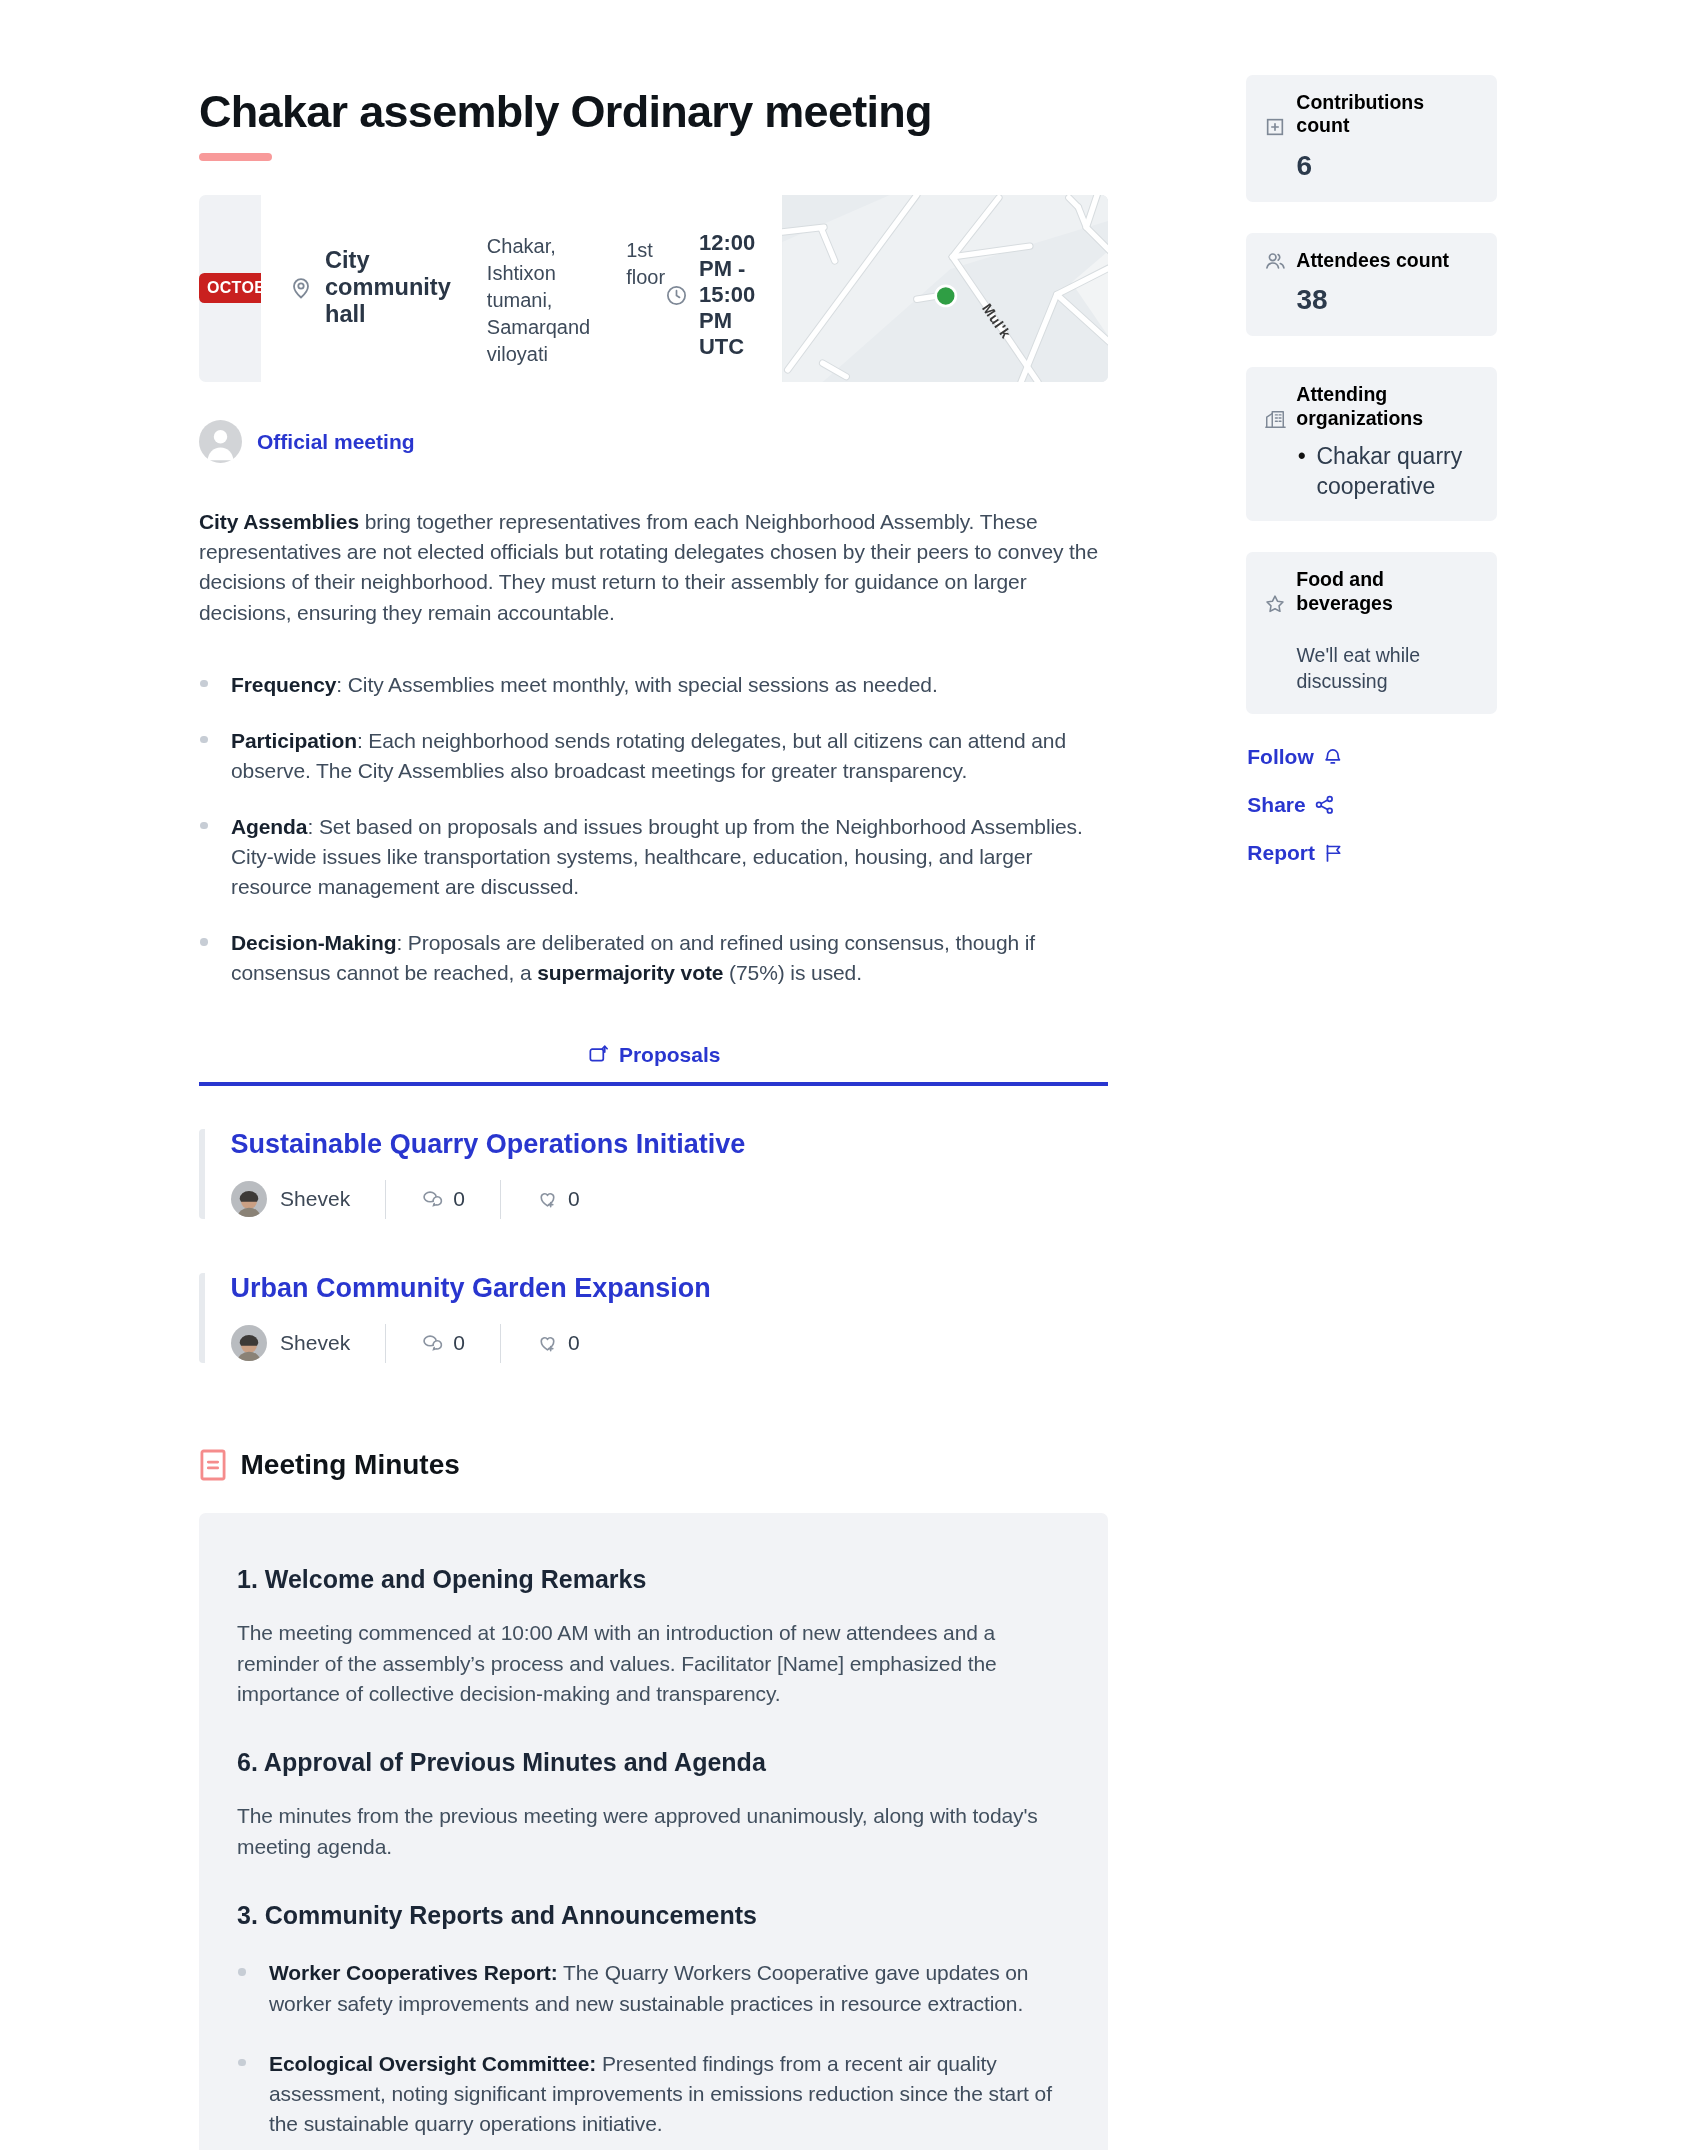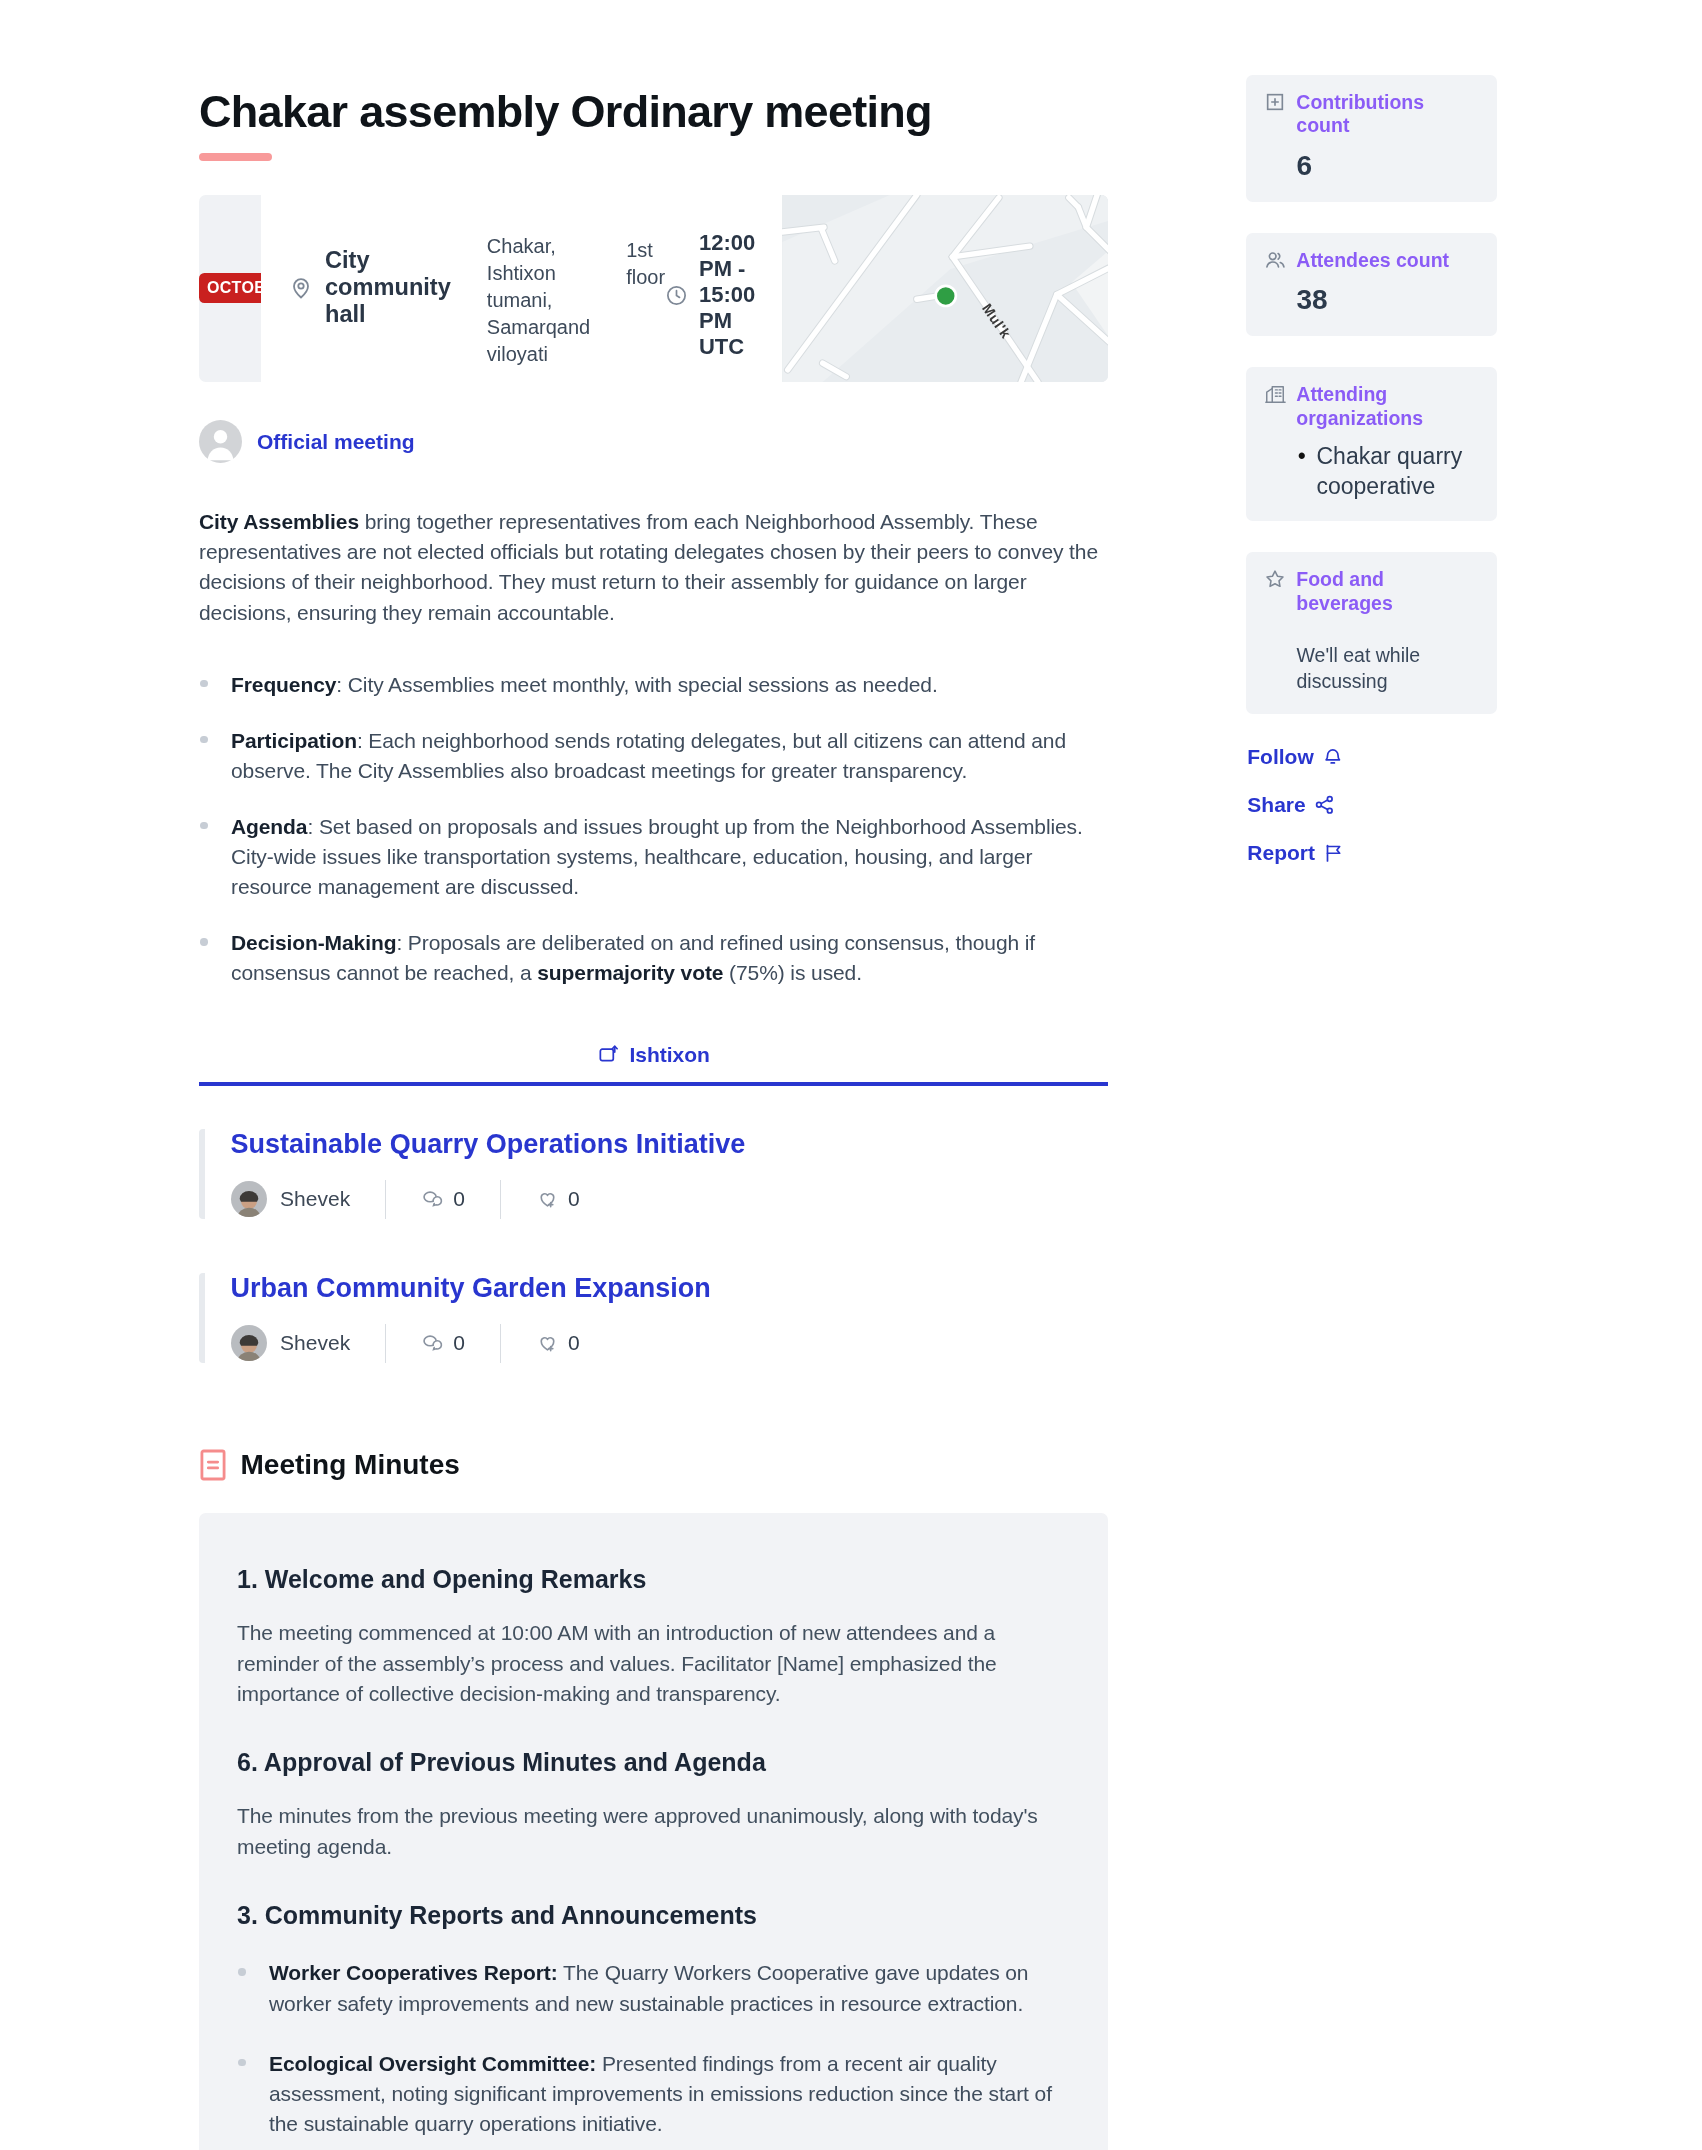--- a/index.html
+++ b/index.html
@@ -65,21 +65,21 @@
   .minutes-head svg{width:28px;height:34px;color:#f58c8c;flex:none;}
   .minutes-head h2{margin:0;font-size:28px;color:var(--ink);}
 
   .minutes-panel{margin-top:31px;background:#f2f3f6;border-radius:6.7px;padding:13.5px 38px 54px;min-height:647px;}
   .minutes-panel h3{font-size:25px;color:#1b2636;margin:39px 0 0;}
   .minutes-panel p{font-size:21px;line-height:1.45;color:#42505f;margin:24px 0 0;max-width:802px;letter-spacing:-0.1px;}
   .minutes-panel ul.bullets{margin-top:28px;}
   .minutes-panel ul.bullets li{margin-bottom:30px;max-width:815px;}
 
   .side-card{background:var(--panel);border-radius:6.7px;padding:16px 17.5px 20px;margin-bottom:31px;}
-  .side-head{display:flex;align-items:flex-start;gap:10.8px;font-size:19.5px;font-weight:bold;color:#8b5cf6;line-height:1.2;}
+  .side-head{display:flex;align-items:flex-end;gap:10.8px;font-size:19.5px;font-weight:bold;color:#000000;line-height:1.2;}
   .side-head svg{width:22px;height:22px;flex:none;color:var(--icon);}
   .side-value{margin:12px 0 0 33px;font-size:28px;font-weight:bold;color:#2c3a4c;}
   .side-list{margin:10.8px 0 0 33px;padding:0;list-style:none;font-size:23px;color:#2f3c4d;}
   .side-list li{padding-left:20px;position:relative;line-height:1.32;}
   .side-list li::before{content:"\2022";position:absolute;left:1.3px;color:#111;}
   .side-text{margin:28px 0 0 33px;font-size:19.5px;color:#39475a;line-height:1.3;}
   .side-actions{margin-top:19px;padding-left:1.3px;}
   .action{display:flex;align-items:center;gap:8px;color:var(--blue);font-weight:bold;font-size:21px;margin-bottom:24px;cursor:pointer;text-decoration:none;}
   .action svg{width:21.6px;height:21.6px;flex:none;}
 </style>
@@ -174,21 +174,21 @@
       <li><strong>Decision-Making</strong><span>: Proposals are deliberated on and refined using consensus, though if consensus cannot be reached, a </span><strong>supermajority vote</strong><span> (75%) is used.</span></li>
     </ul>
 
     <div class="tab-bar">
       <div class="tab">
         <svg viewBox="0 0 24 24" fill="none" stroke="currentColor" stroke-width="1.8" stroke-linecap="round" stroke-linejoin="round">
             <rect x="3.5" y="6.5" width="13.5" height="12" rx="2"></rect>
             <path d="M18.5 9.5V3.5"></path>
             <path d="M16 6l2.5-2.5L21 6"></path>
           </svg>
-        <span>Ishtixon</span>
+        <span>Proposals</span>
       </div>
     </div>
 
     <article class="proposal">
       <h2 class="p-title">Sustainable Quarry Operations Initiative</h2>
       <div class="p-meta">
         <svg class="pavatar" viewBox="0 0 54 54">
           <defs>
               <clipPath id="av0">
                 <circle cx="27" cy="27" r="27"></circle>

